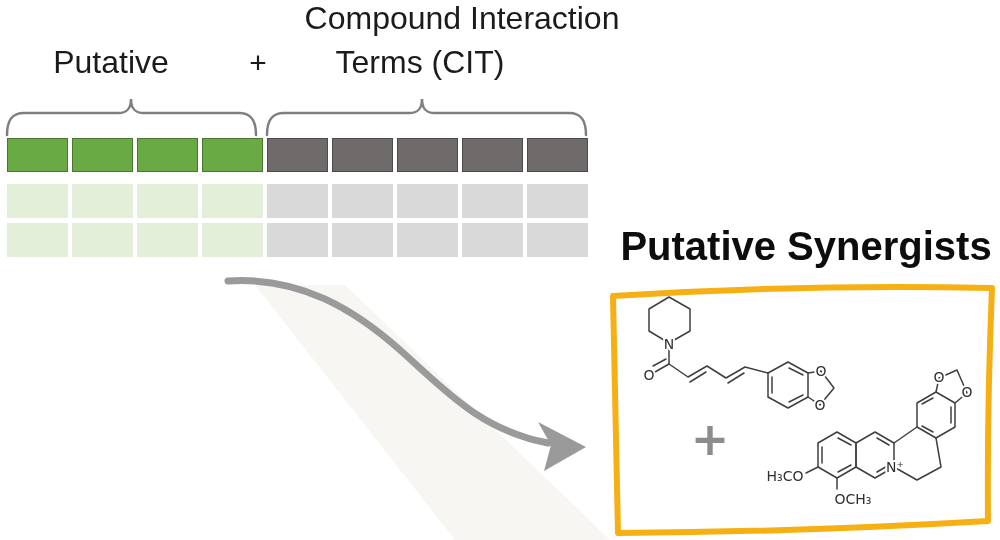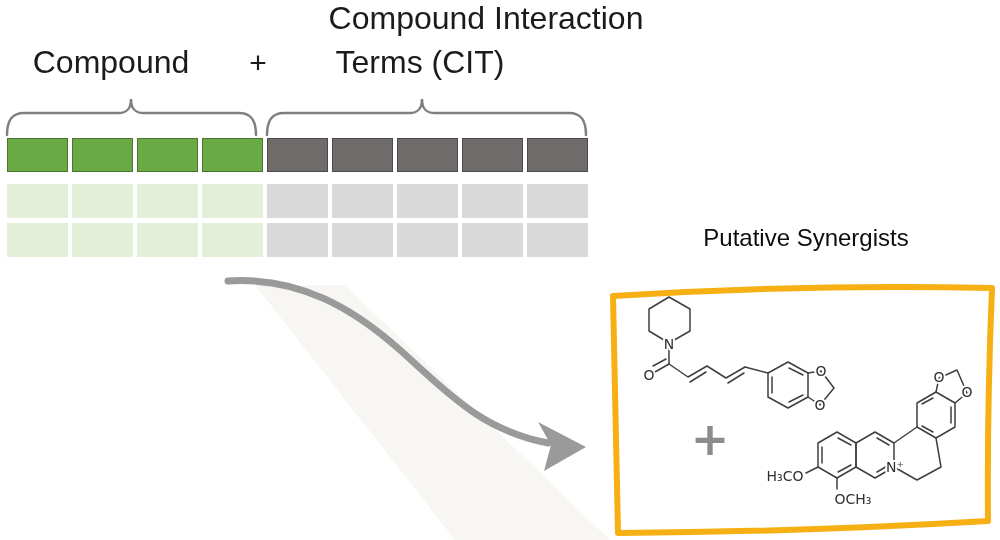--- a/index.html
+++ b/index.html
@@ -4,21 +4,21 @@
 <style>
   html,body{margin:0;padding:0;background:#ffffff;}
   .canvas{
     position:relative;width:1000px;height:540px;background:#ffffff;
     overflow:hidden;font-family:"Liberation Sans",sans-serif;color:#1b1b1b;
   }
   .lbl{position:absolute;transform:translateX(-50%);white-space:nowrap;
        font-size:32px;line-height:1.05;color:#1b1b1b;}
   .lbl.plus{font-size:30px;}
   .syn-title{position:absolute;transform:translateX(-50%);white-space:nowrap;
-       font-size:24px;font-weight:normal;color:#0d0d0d;}
+       font-size:40px;font-weight:bold;color:#0d0d0d;}
   #overlay{position:absolute;left:0;top:0;z-index:1;}
   #matrix-grid{position:absolute;left:7px;top:138px;z-index:2;}
   .matrix-row{display:flex;gap:4px;}
   .matrix-row + .matrix-row{margin-top:5px;}
   .matrix-row:nth-child(2){margin-top:12px;}
   .matrix-cell{width:61px;height:34px;box-sizing:border-box;}
   .matrix-cell.hdr{border:1px solid rgba(0,0,0,0.3);}
   .texts{position:absolute;left:0;top:0;z-index:3;width:100%;height:100%;pointer-events:none;}
   
   .mol{fill:none;stroke-width:1.5;stroke-linecap:round;stroke-linejoin:round;}
@@ -121,20 +121,20 @@
         <div class="matrix-cell" style="background: rgb(227, 239, 217);"></div>
         <div class="matrix-cell" style="background: rgb(217, 217, 217);"></div>
         <div class="matrix-cell" style="background: rgb(217, 217, 217);"></div>
         <div class="matrix-cell" style="background: rgb(217, 217, 217);"></div>
         <div class="matrix-cell" style="background: rgb(217, 217, 217);"></div>
         <div class="matrix-cell" style="background: rgb(217, 217, 217);"></div>
       </div>
     </div>
 
   <div class="texts">
-    <div class="lbl" style="left:486px;top:2px;">Compound Interaction</div>
-    <div class="lbl" style="left:111px;top:46px;">Compound</div>
+    <div class="lbl" style="left:462px;top:2px;">Compound Interaction</div>
+    <div class="lbl" style="left:111px;top:46px;">Putative</div>
     <div class="lbl plus" style="left:258px;top:47px;">+</div>
     <div class="lbl" style="left:420px;top:46px;">Terms (CIT)</div>
     <div class="syn-title" style="left:806px;top:224px;">Putative Synergists</div>
   </div>
 
 </div>
 
 </body></html>

